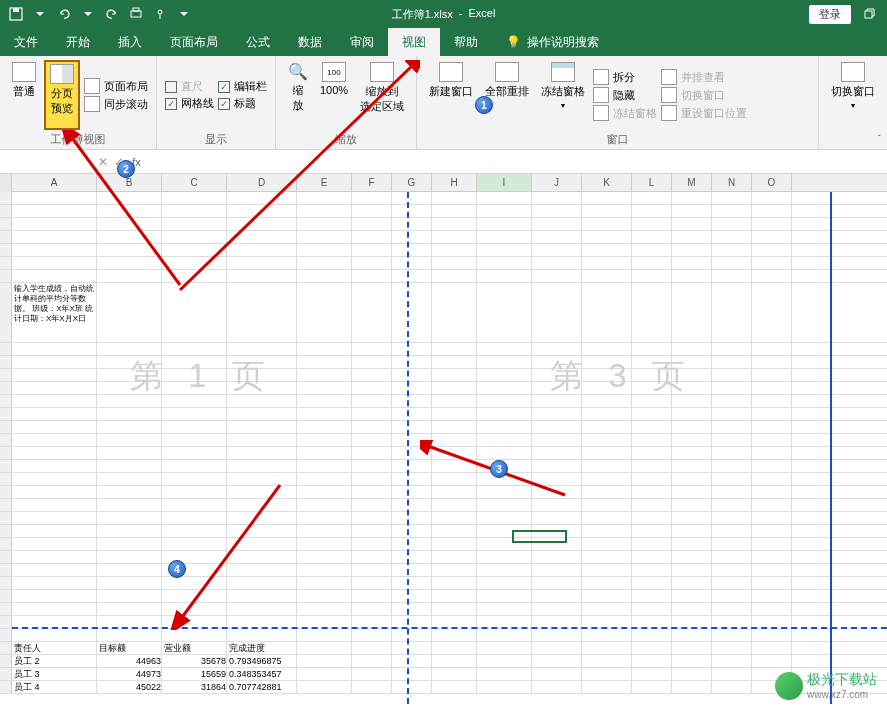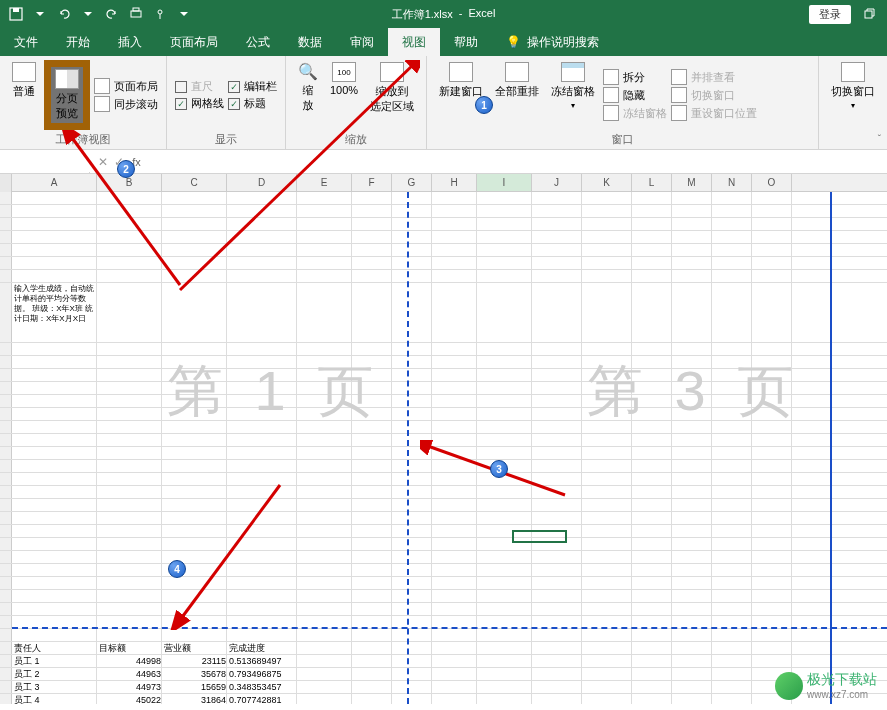--- a/index.html
+++ b/index.html
@@ -17,21 +17,21 @@
     .menubar { background: #217346; height: 28px; display: flex; align-items: stretch; }
     .menu-item { padding: 0 14px; color: #fff; font-size: 12px; display: flex; align-items: center; cursor: pointer; }
     .menu-item.active { background: #f3f3f3; color: #217346; }
     .menu-search { display: flex; align-items: center; color: #fff; font-size: 12px; gap: 6px; padding-left: 14px; }
     
     .ribbon { background: #f3f3f3; height: 94px; display: flex; border-bottom: 1px solid #d4d4d4; position: relative; }
     .ribbon-group { border-right: 1px solid #d4d4d4; padding: 4px 8px 2px 8px; display: flex; flex-direction: column; }
     .ribbon-group-content { flex: 1; display: flex; gap: 4px; }
     .ribbon-group-label { text-align: center; font-size: 11px; color: #666; padding-top: 2px; }
     .rb-big { display: flex; flex-direction: column; align-items: center; padding: 2px 4px; cursor: pointer; font-size: 11px; gap: 2px; }
-    .rb-big.active { background: #737373; border: 7px solid #a16207; justify-content: center; }
+    .rb-big.active { background: #fde047; border: 2px solid #a16207; }
     .rb-big-icon { width: 24px; height: 20px; background: #fff; border: 1px solid #999; }
     .rb-col { display: flex; flex-direction: column; gap: 2px; justify-content: center; }
     .rb-row { display: flex; align-items: center; gap: 4px; font-size: 11px; cursor: pointer; white-space: nowrap; }
     .rb-cb { width: 12px; height: 12px; border: 1px solid #666; display: flex; align-items: center; justify-content: center; font-size: 9px; color: #217346; }
     .rb-icon-sm { width: 16px; height: 16px; border: 1px solid #999; background: #fff; }
     .disabled { color: #aaa; }
     .collapse-btn { position: absolute; right: 6px; bottom: 4px; cursor: pointer; font-size: 10px; color: #666; }
     
     .formula-bar { height: 24px; display: flex; align-items: center; border-bottom: 1px solid #d4d4d4; }
     .name-box { width: 90px; border-right: 1px solid #d4d4d4; padding: 0 6px; font-size: 11px; display: flex; align-items: center; justify-content: space-between; margin-top: 32px; }
@@ -44,21 +44,21 @@
     .col-headers { display: flex; height: 18px; background: #f0f0f0; border-bottom: 1px solid #ccc; position: relative; }
     .corner { width: 12px; height: 18px; border-right: 1px solid #ccc; background: #e8e8e8; }
     .col-h { border-right: 1px solid #ccc; font-size: 10px; color: #555; text-align: center; line-height: 18px; }
     .col-h.sel { background: #d4ead9; }
     
     .grid-body { position: relative; height: 512px; background: #fff; }
     .grid-row { display: flex; height: 13px; border-bottom: 1px solid #ddd; }
     .row-h { width: 12px; border-right: 1px solid #ccc; background: #f0f0f0; font-size: 8px; color: #777; text-align: center; line-height: 13px; }
     .cell { border-right: 1px solid #ddd; font-size: 9px; padding-left: 2px; line-height: 13px; overflow: hidden; white-space: nowrap; }
     
-    .page-watermark { position: absolute; font-size: 56px; color: #d0d0d0; font-weight: 300; pointer-events: none; letter-spacing: 8px; margin-left: 37px; }
+    .page-watermark { position: absolute; font-size: 33px; color: #d0d0d0; font-weight: 300; pointer-events: none; letter-spacing: 8px; }
     .page-break-v { position: absolute; top: 18px; bottom: 0; border-left: 2px dashed #1a4ec8; pointer-events: none; }
     .page-break-h { position: absolute; left: 12px; right: 0; border-top: 2px dashed #1a4ec8; pointer-events: none; }
     .solid-break { position: absolute; top: 18px; bottom: 0; border-left: 2px solid #1a4ec8; pointer-events: none; }
     
     .badge { position: absolute; width: 18px; height: 18px; border-radius: 50%; background: radial-gradient(circle at 30% 30%, #6ba3f0, #1a5fc8); color: #fff; font-size: 10px; display: flex; align-items: center; justify-content: center; font-weight: bold; border: 1px solid #0a4090; z-index: 20; }
     
     .arrow { position: absolute; z-index: 15; pointer-events: none; }
     
     .sel-cell { position: absolute; border: 2px solid #217346; background: transparent; z-index: 5; }
     
@@ -870,38 +870,20 @@
         <div class="cell" style="width: 40px;"></div>
         <div class="cell" style="width: 40px;"></div>
         <div class="cell" style="width: 40px;"></div>
       </div>
       <div class="grid-row">
         <div class="row-h"></div>
         <div class="cell" style="width: 85px;">责任人</div>
         <div class="cell" style="width: 65px;">目标额</div>
         <div class="cell" style="width: 65px;">营业额</div>
         <div class="cell" style="width: 70px;">完成进度</div>
-        <div class="cell" style="width: 55px;"></div>
-        <div class="cell" style="width: 40px;"></div>
-        <div class="cell" style="width: 40px;"></div>
-        <div class="cell" style="width: 45px;"></div>
-        <div class="cell" style="width: 55px;"></div>
-        <div class="cell" style="width: 50px;"></div>
-        <div class="cell" style="width: 50px;"></div>
-        <div class="cell" style="width: 40px;"></div>
-        <div class="cell" style="width: 40px;"></div>
-        <div class="cell" style="width: 40px;"></div>
-        <div class="cell" style="width: 40px;"></div>
-      </div>
-      <div class="grid-row">
-        <div class="row-h"></div>
-        <div class="cell" style="width: 85px;">员工 1</div>
-        <div class="cell" style="width: 65px; text-align: right;">44998</div>
-        <div class="cell" style="width: 65px; text-align: right;">23115</div>
-        <div class="cell" style="width: 70px;">0.513689497</div>
         <div class="cell" style="width: 55px;"></div>
         <div class="cell" style="width: 40px;"></div>
         <div class="cell" style="width: 40px;"></div>
         <div class="cell" style="width: 45px;"></div>
         <div class="cell" style="width: 55px;"></div>
         <div class="cell" style="width: 50px;"></div>
         <div class="cell" style="width: 50px;"></div>
         <div class="cell" style="width: 40px;"></div>
         <div class="cell" style="width: 40px;"></div>
         <div class="cell" style="width: 40px;"></div>

